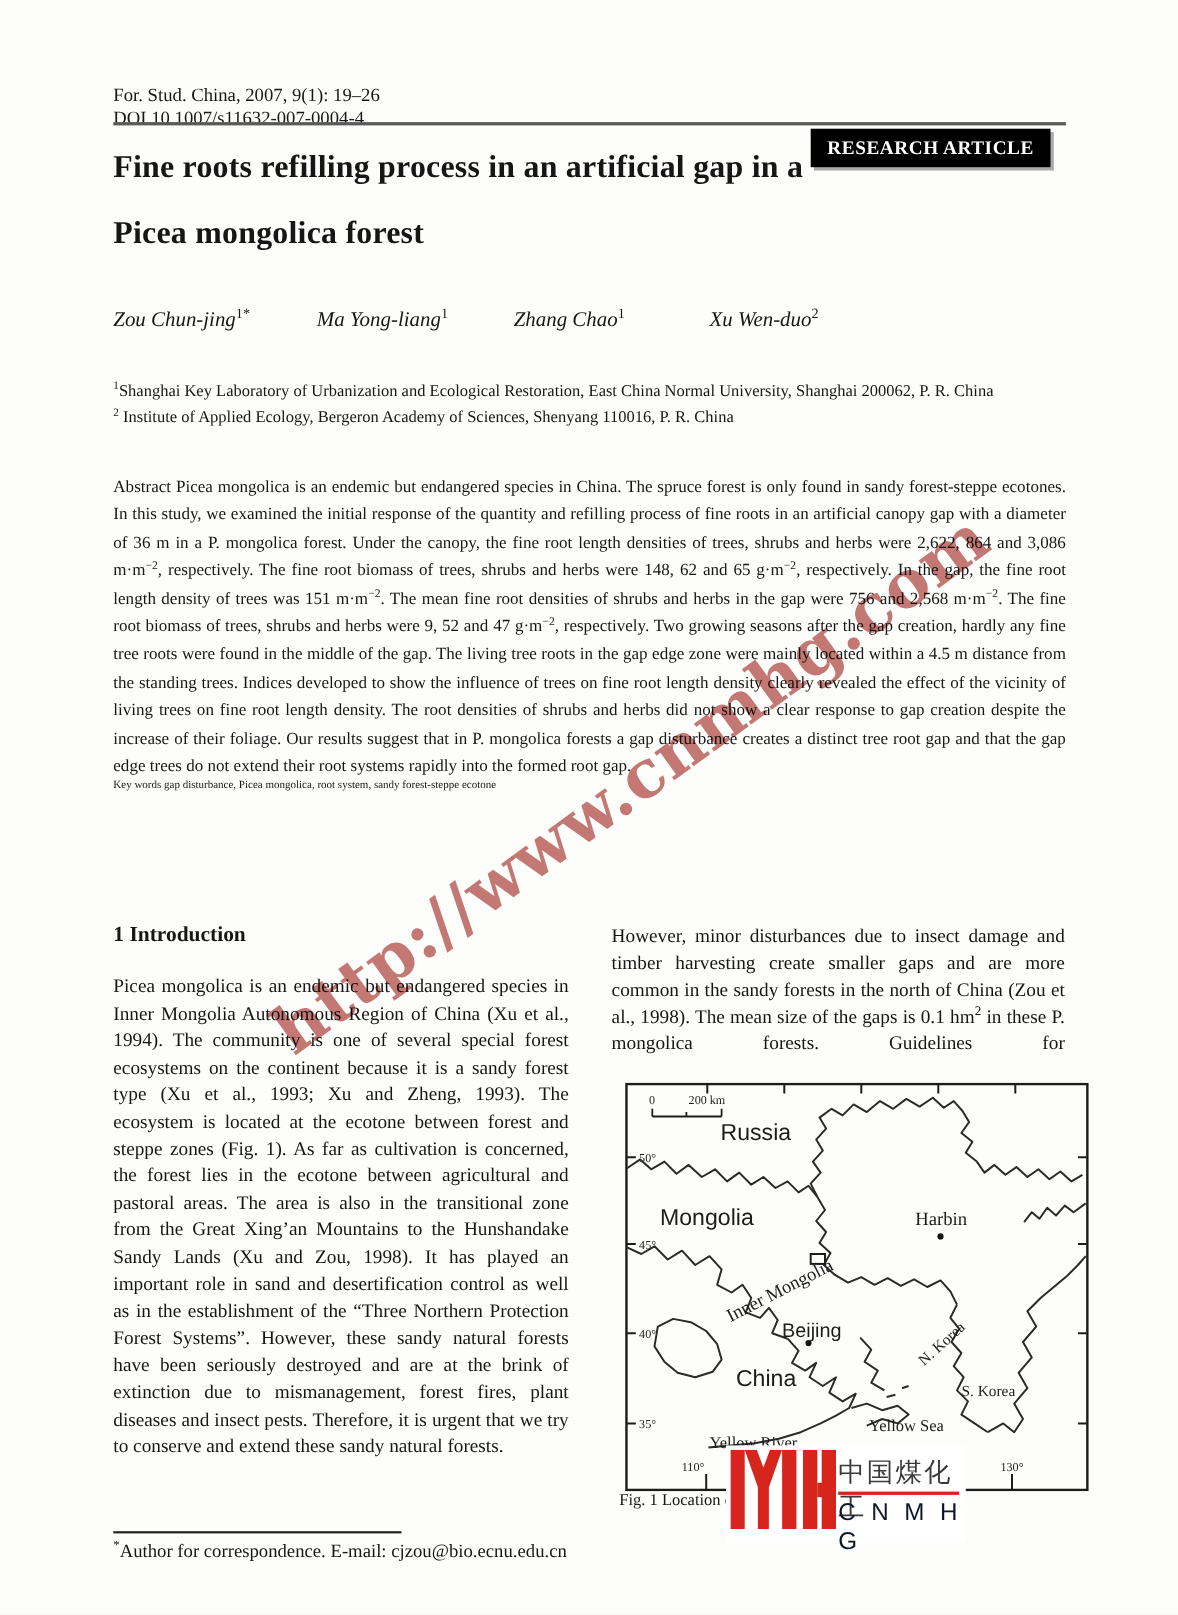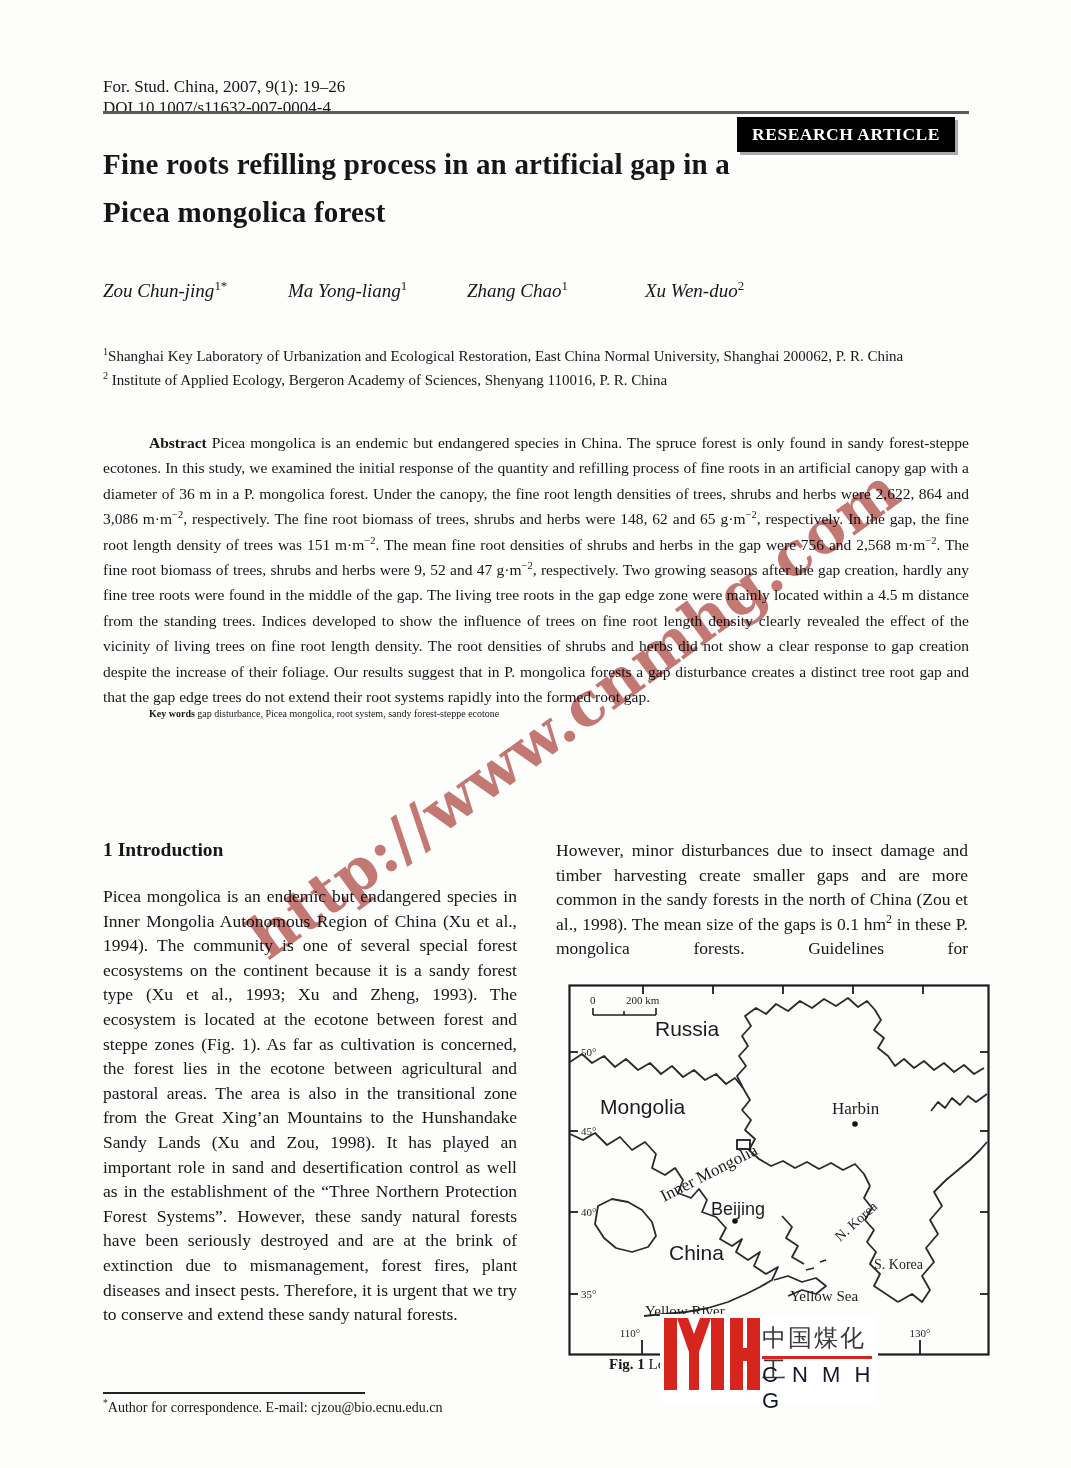--- a/index.html
+++ b/index.html
@@ -1,19 +1,19 @@
 <!DOCTYPE html>
 <html><head>
 <meta charset="utf-8">
 <style>
   html,body{margin:0;padding:0;background:#e8e8e8;}
   .page{position:relative;width:1071px;height:1468px;background:#fdfdfc;overflow:hidden;
         font-family:"Liberation Serif","DejaVu Serif",serif;color:#161616;}
   .abs{position:absolute;}
-  .bd{font-weight:bold;margin-left:46px;}
+  .bd{font-weight:normal;}
   .it{}
   .sup{font-size:0.68em;vertical-align:super;line-height:0;}
   
   .journal-info{left:103px;top:76px;font-size:17px;line-height:21px;}
   .badge{left:737px;top:77px;width:218px;height:35px;background:#000;color:#fff;
          display:flex;align-items:center;justify-content:center;font-weight:bold;
          font-size:17.5px;letter-spacing:.5px;box-shadow:3px 3px 0 #aaa;margin-top:40px;}
   .header-rule{left:103px;top:111px;width:866px;height:3px;background:#5a5a5a;}
   
   .title-line{left:103px;font-size:29px;font-weight:bold;letter-spacing:.2px;}
@@ -46,35 +46,35 @@
              mix-blend-mode:multiply;z-index:5;}
   
   .logo{left:660px;top:1314px;width:218px;height:88px;background:#fff;z-index:6;}
   .logo-cn{position:absolute;left:102px;top:8px;font-size:24px;color:#3a3a3a;
            letter-spacing:2px;font-family:"DejaVu Sans",sans-serif;}
   .logo-underline{position:absolute;left:102px;top:42px;width:110px;height:3px;background:#d6251d;}
   .logo-latin{position:absolute;left:102px;top:48px;font-size:22px;color:#0f172a;
               letter-spacing:4px;font-family:"Liberation Sans",sans-serif;}
   
   .footnote-rule{left:103px;top:1392px;width:262px;height:2px;background:#222;}
-  .footnote{left:103px;top:1400px;font-size:14px;text-align:right;}
+  .footnote{left:103px;top:1400px;font-size:17px;text-align:right;}
 </style>
 </head>
 <body>
 
 <div class="page">
 
   <div class="abs journal-info">
     <div>For. Stud. China, 2007, 9(1): 19–26</div>
     <div>DOI 10.1007/s11632-007-0004-4</div>
   </div>
   <div class="abs header-rule"></div>
   <div class="abs badge">RESEARCH ARTICLE</div>
 
-  <div class="abs title-line" style="top:148px">Fine roots refilling process in an artificial gap in a</div>
+  <div class="abs title-line" style="top:136px">Fine roots refilling process in an artificial gap in a</div>
   <div class="abs title-line" style="top:196px"><span class="it">Picea mongolica</span><span> forest</span></div>
 
   <div class="abs authors">
     <span class="a1"><span>Zou Chun-jing</span><span class="sup">1*</span></span>
     <span class="a2"><span>Ma Yong-liang</span><span class="sup">1</span></span>
     <span class="a3"><span>Zhang Chao</span><span class="sup">1</span></span>
     <span class="a4"><span>Xu Wen-duo</span><span class="sup">2</span></span>
   </div>
 
   <div class="abs affil">

